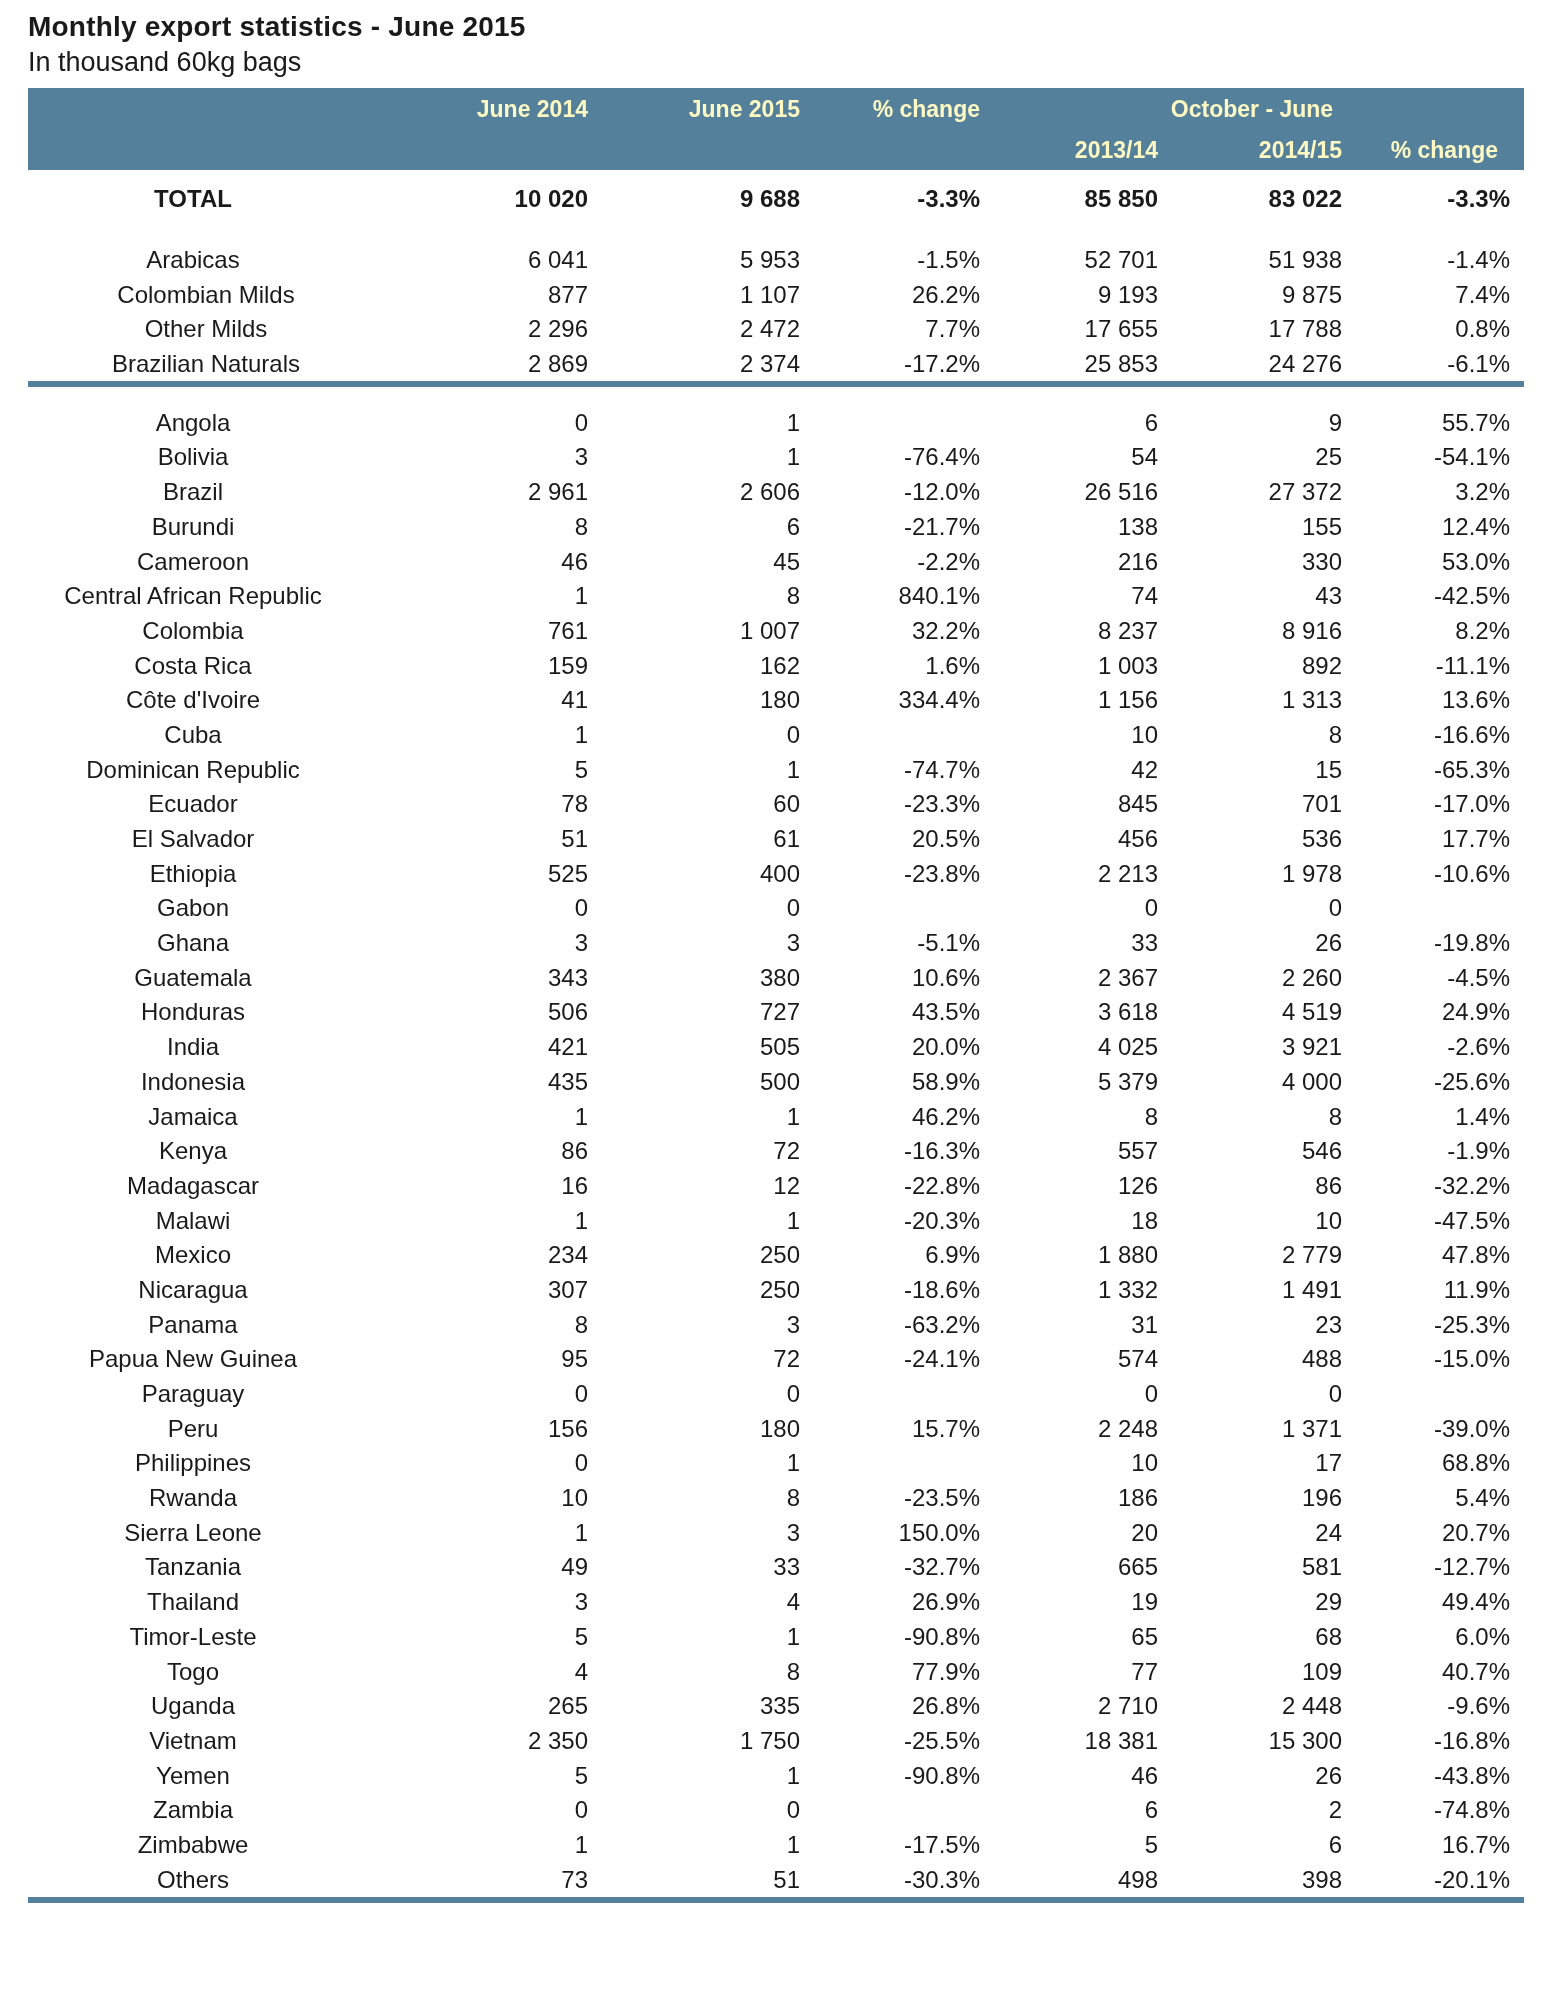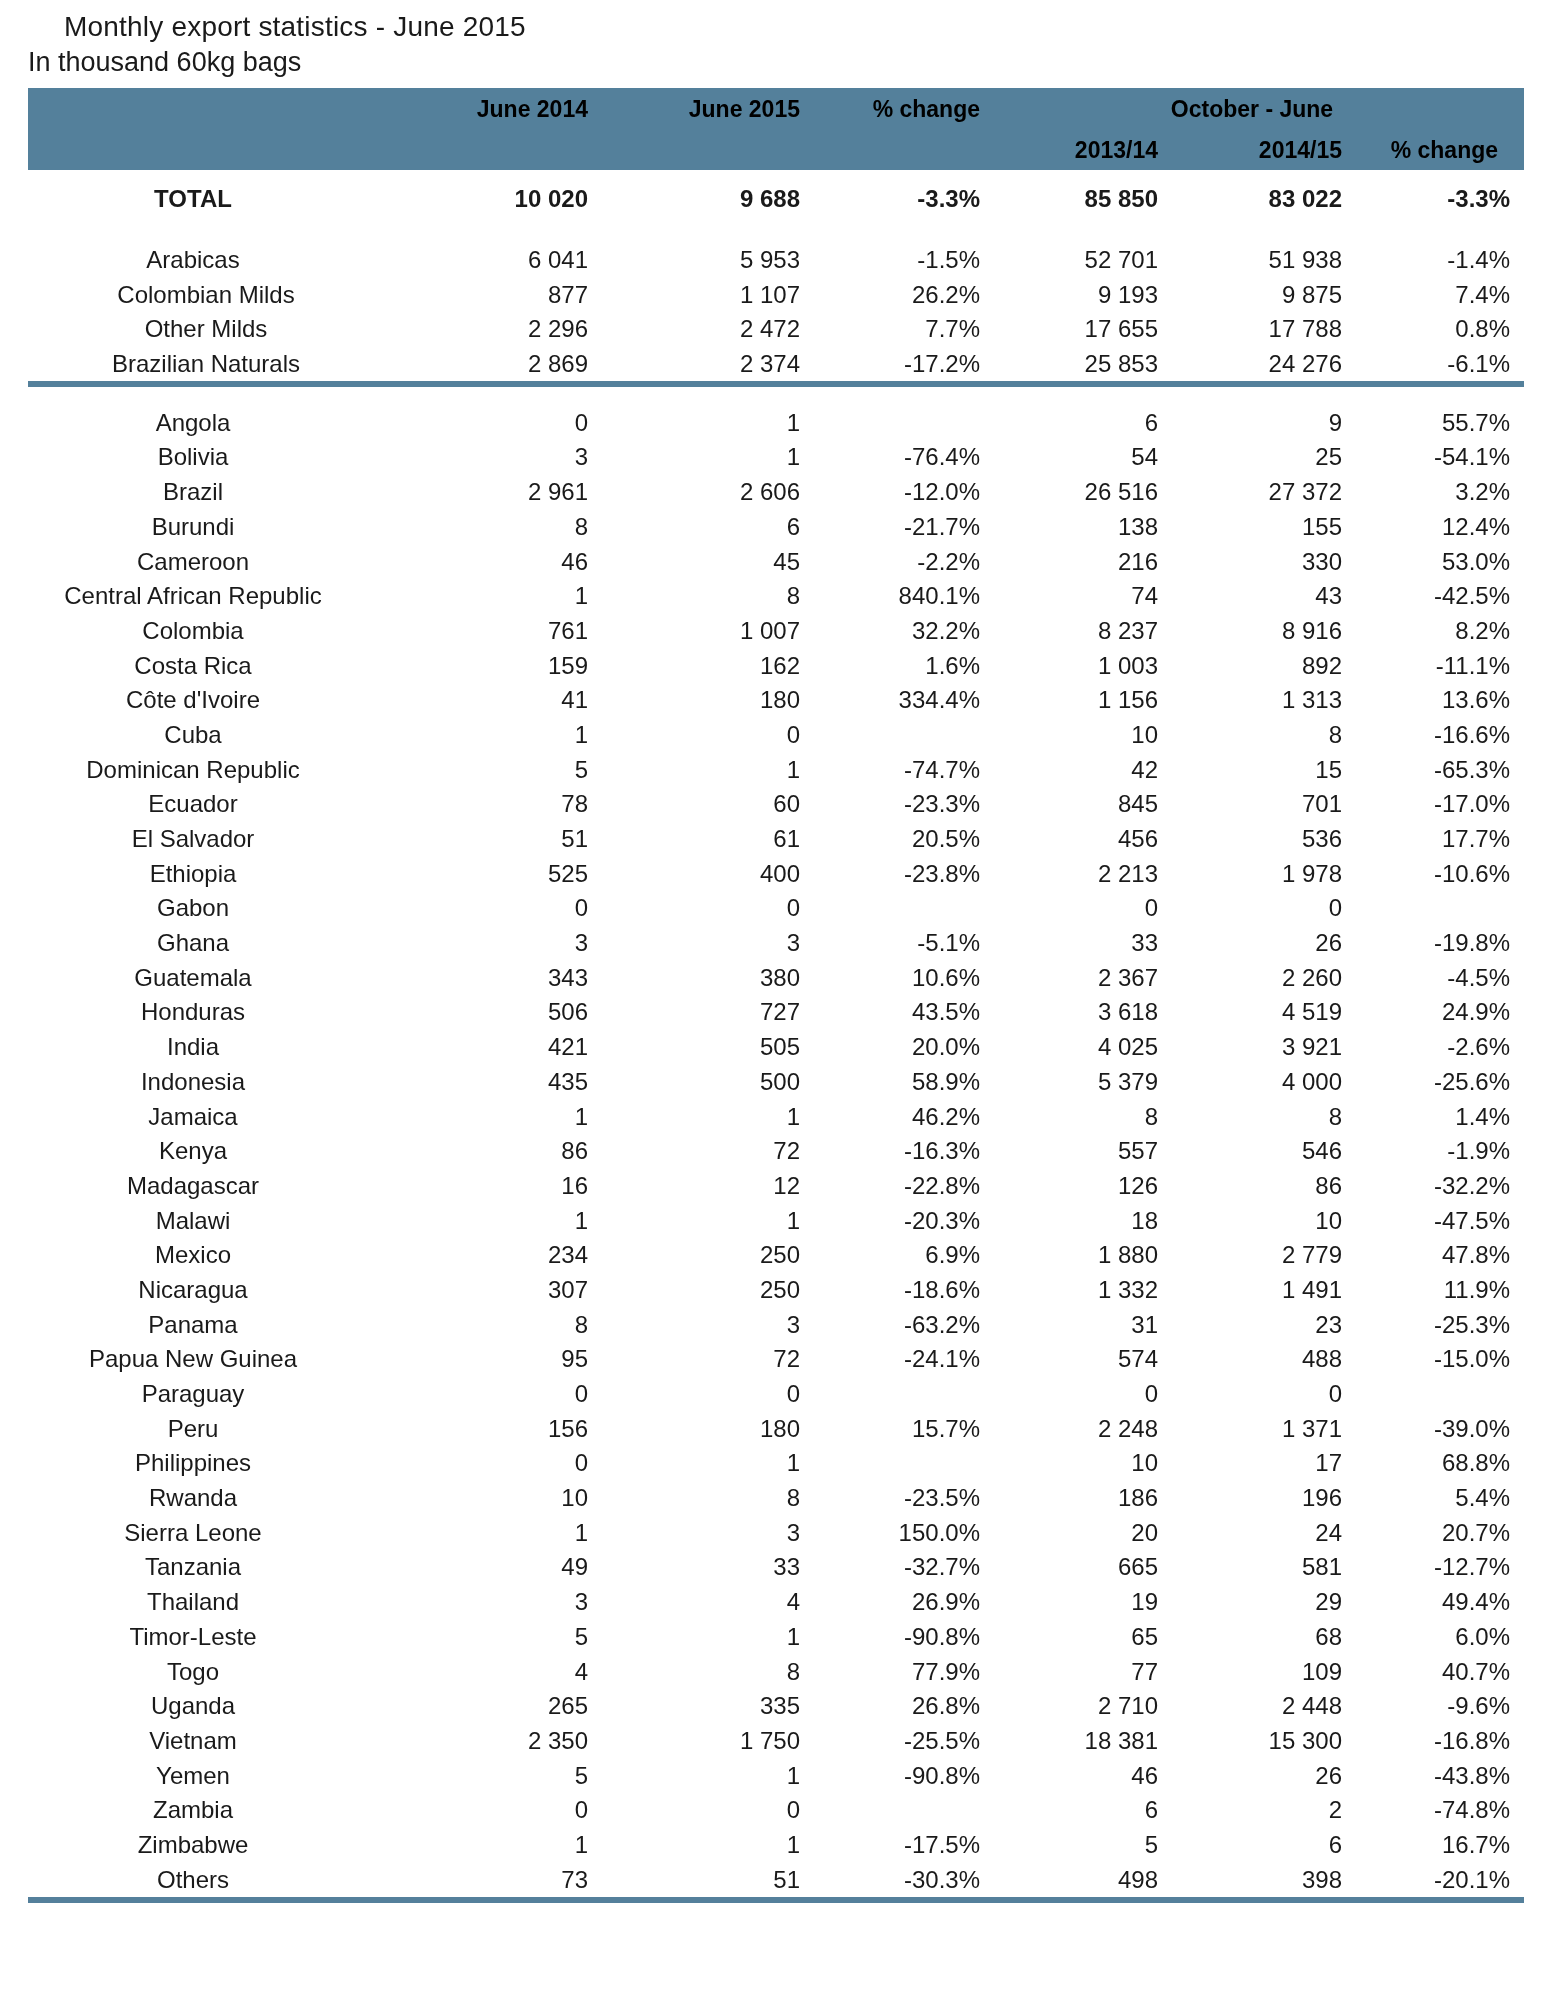--- a/index.html
+++ b/index.html
@@ -5,29 +5,29 @@
   * { margin:0; padding:0; box-sizing:border-box; }
   html,body { background:#ffffff; }
   body {
     width:1547px; height:1989px; overflow:hidden;
     font-family:"Liberation Sans", sans-serif;
     color:#1a1a1a;
   }
   .page { width:1547px; height:1989px; }
   .content { margin-left:28px; width:1496px; padding-top:10px; }
 
-  .title    { font-size:28px; font-weight:normal; line-height:34px; letter-spacing:0.2px;margin-left:36px; }
+  .title    { font-size:28px; font-weight:bold; line-height:34px; letter-spacing:0.2px; }
   .subtitle { font-size:27px; line-height:36px; }
   .gap-above-table { height:8px; }
 
   table.stats { border-collapse:collapse; table-layout:fixed; width:1496px; }
 
   
   thead th {
-    background:#54809B; color:#000000; font-weight:bold;
+    background:#54809B; color:#fef9c3; font-weight:bold;
     font-size:23px; padding:0; vertical-align:middle;
   }
   tr.band-r1 th { height:42px; }
   tr.band-r2 th { height:40px; }
   th.num  { text-align:right; }
   th.center { text-align:center; }
   th.padr { padding-right:26px; }
 
   
   td { font-size:24px; height:34.7px; padding:0; vertical-align:middle; white-space:nowrap; }

